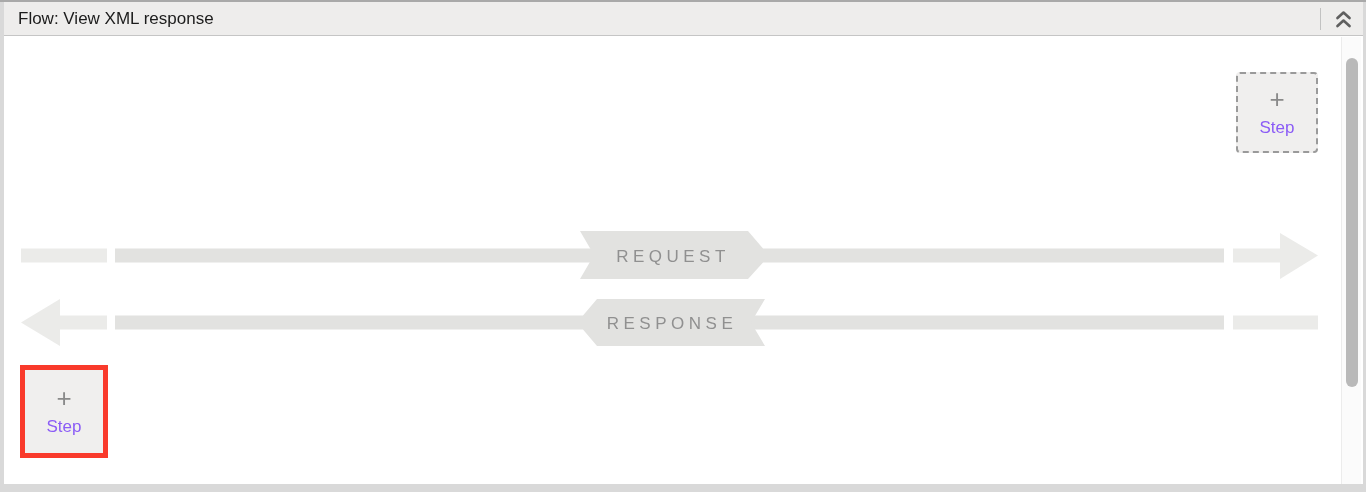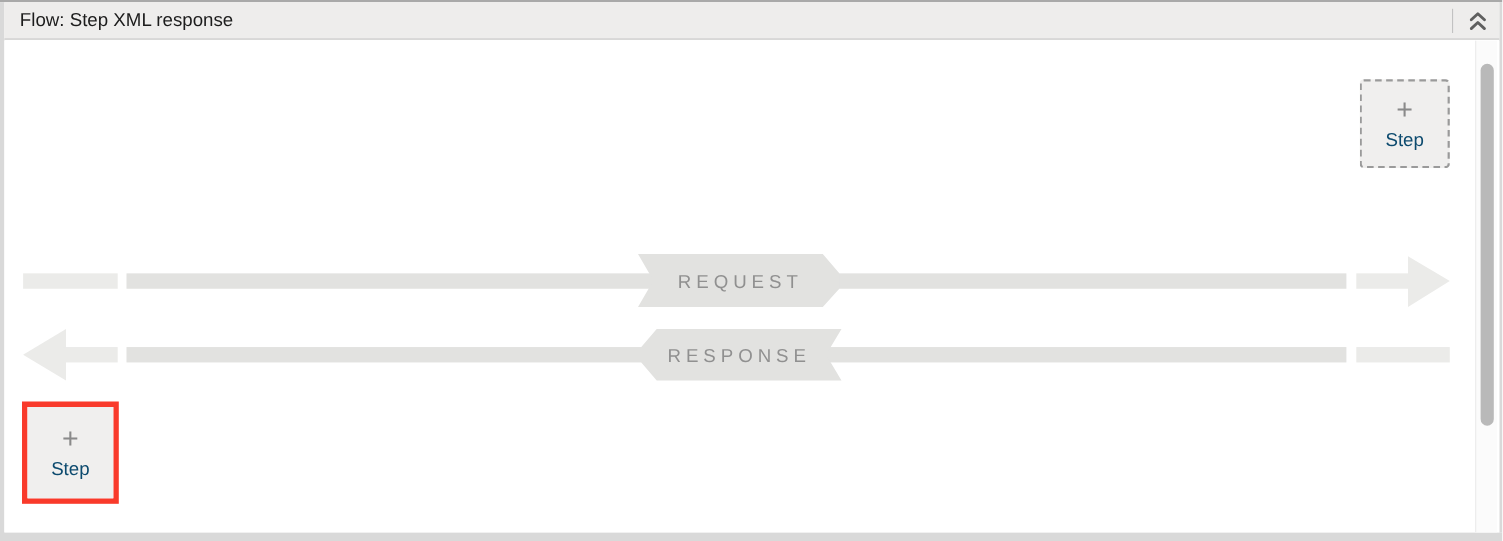--- a/index.html
+++ b/index.html
@@ -41,21 +41,21 @@
     font-size:17px; letter-spacing:4.5px; fill:#909090;
   }
 
   
   .step-btn {
     box-sizing:border-box;
     display:flex; flex-direction:column; align-items:center; justify-content:center;
     gap:7px; background:#f0efee; cursor:pointer;
   }
   .step-btn .plus { font-size:26px; line-height:24px; font-weight:500; color:#8a8a8a; }
-  .step-btn .step-label { font-size:17px; color:#0c4a6e; }
+  .step-btn .step-label { font-size:17px; color:#8b5cf6; }
   .step-top {
     position:absolute; left:1236px; top:72px; width:82px; height:81px;
     border:2px dashed #9a9a9a; border-radius:4px;
   }
   .highlight-box {
     position:absolute; left:20px; top:365px;
     border:5px solid #f93a2b; box-sizing:border-box;
   }
   .step-bottom { width:78px; height:83px; border:none; border-radius:0; }
 
@@ -73,21 +73,21 @@
 <body>
 
 <div class="page">
 
   <div class="edge-top"></div>
   <div class="edge-left"></div>
   <div class="edge-bottom"></div>
   <div class="edge-right"></div>
 
   <div class="header">
-    <span class="header-title">Flow: Step XML response</span>
+    <span class="header-title">Flow: View XML response</span>
     <span class="header-sep"></span>
     <div class="collapse-btn">
       <svg width="15" height="17" viewBox="0 0 15 17">
         <path d="M1.5 7 L7.5 1.5 L13.5 7" fill="none" stroke="#5f5f5f" stroke-width="2.6" stroke-linecap="round" stroke-linejoin="round"></path>
         <path d="M1.5 15 L7.5 9.5 L13.5 15" fill="none" stroke="#5f5f5f" stroke-width="2.6" stroke-linecap="round" stroke-linejoin="round"></path>
       </svg>
     </div>
   </div>
 
   <div class="canvas"></div>

